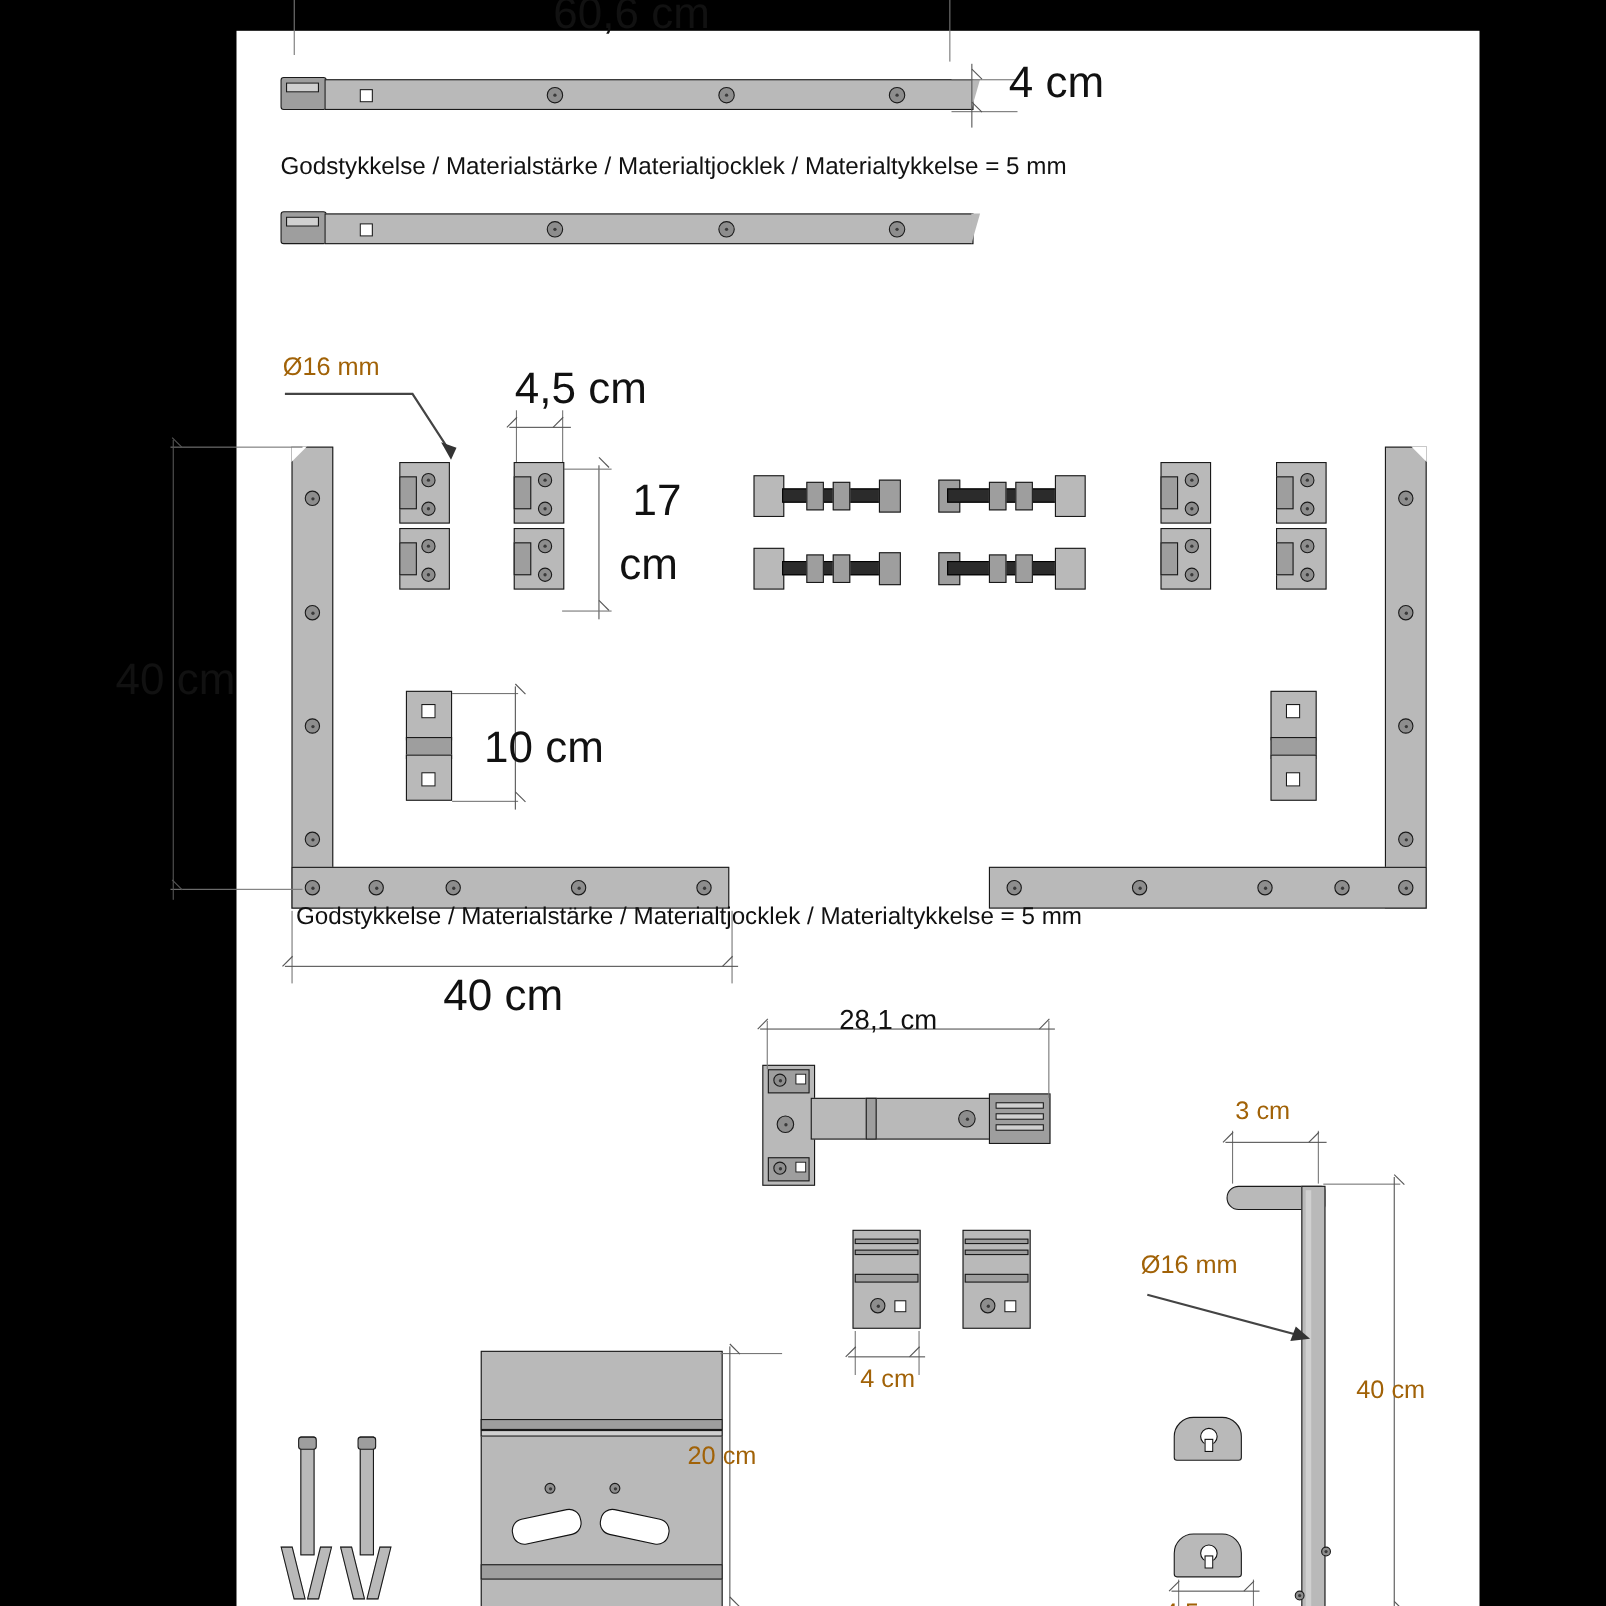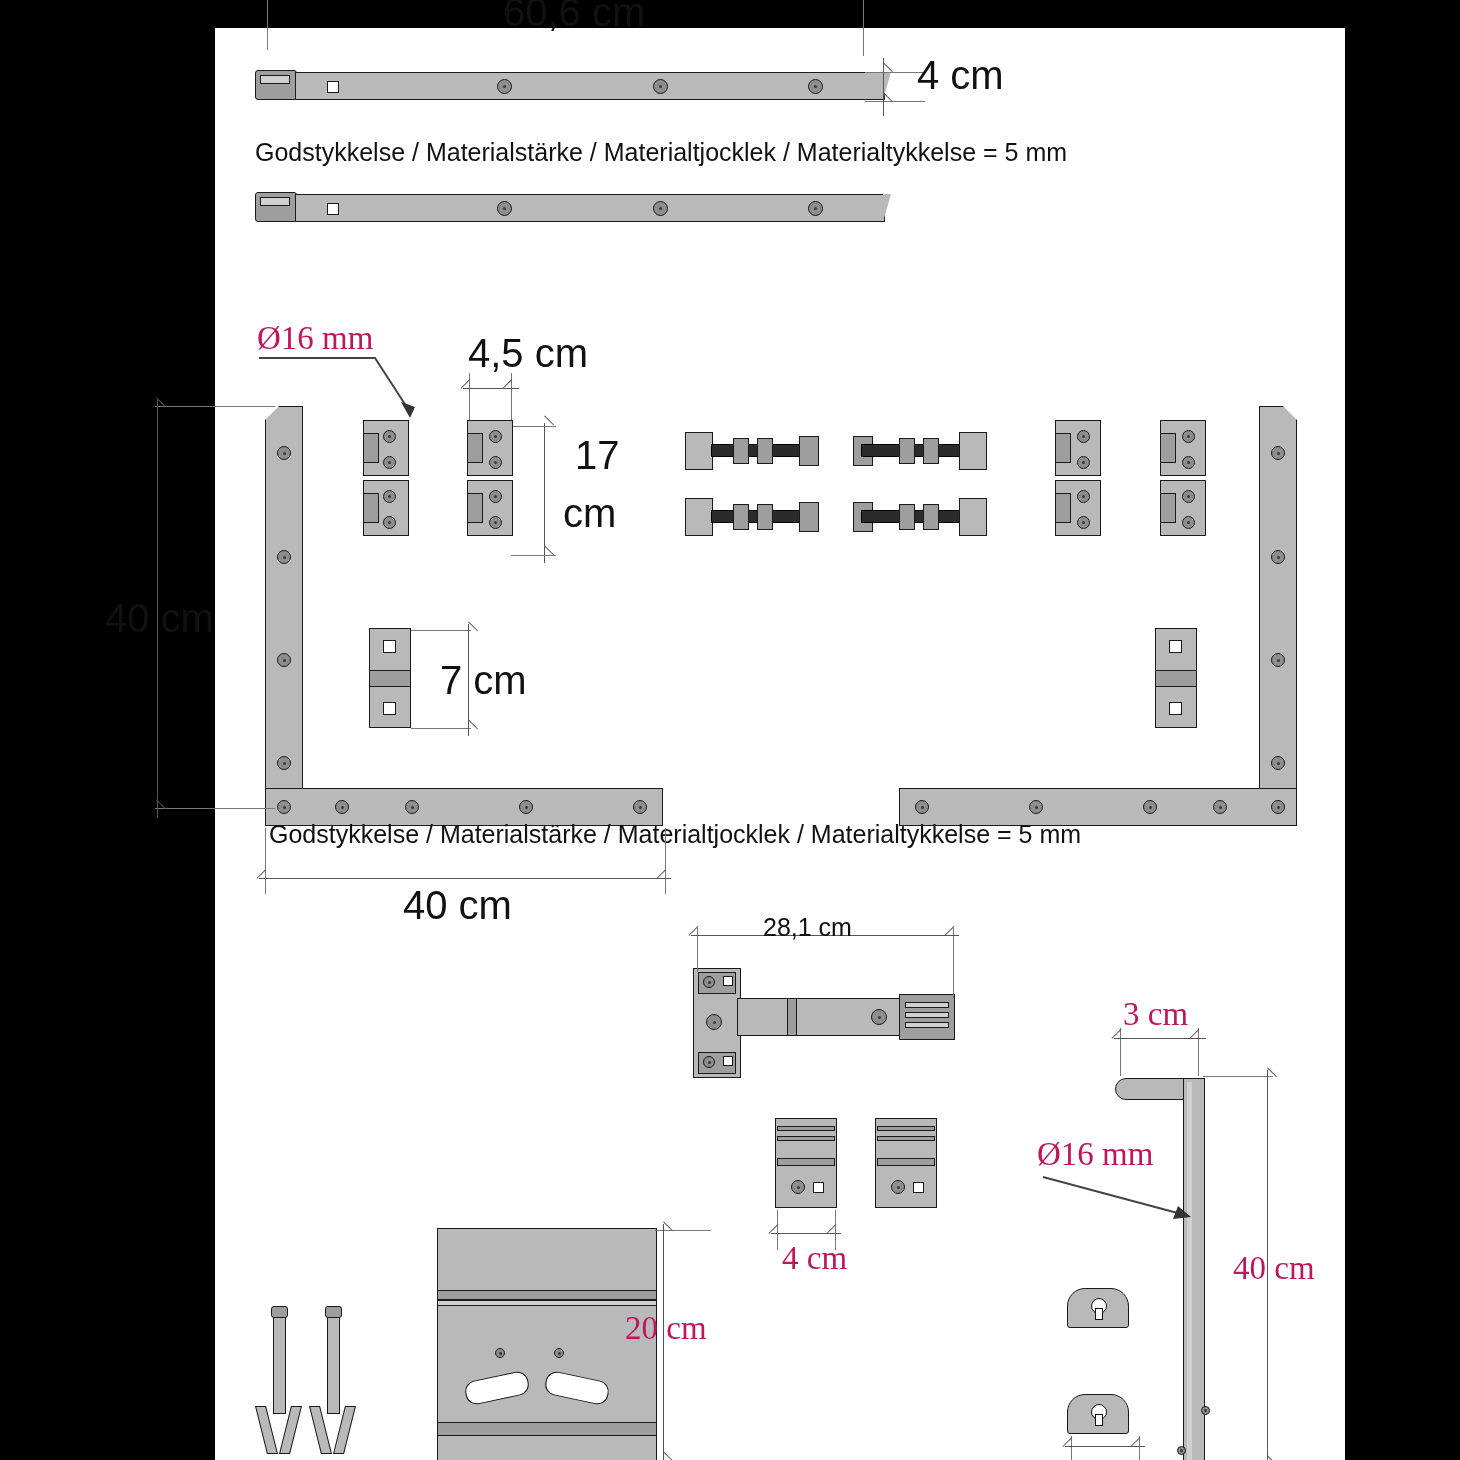--- a/index.html
+++ b/index.html
@@ -88,23 +88,23 @@
     border-top: 1.2px solid #777;
     height: 0;
   }
   .extv {
     border-left: 1.2px solid #777;
     width: 0;
   }
 
   
   .dim-lg { font-size: 40px; color: #111; white-space: nowrap; }
-  .dim-md { font-size: 33px; color: #be185d; white-space: nowrap; font-family: Liberation Serif, serif; }
+  .dim-md { font-size: 23px; color: #a16207; white-space: nowrap; }
   .dim-sm { font-size: 25px; color: #111; white-space: nowrap; }
-  .note   { font-size: 25px; color: #111; white-space: nowrap; }
+  .note   { font-size: 22px; color: #111; white-space: nowrap; }
 
   .leader { stroke: #444; stroke-width: 2; fill: none; }
   .leader-head { fill: #333; }
 </style>
 </head>
 <body>
 
 <div id="sheet">
 
   <div class="abs" style="left:40px; top:20px; width:620px; height:70px;">
@@ -291,21 +291,21 @@
     <div class="abs metal" style="left:0; top:58px; width:42px; height:42px;"></div>
     <div class="abs sq" style="left:14px; top:12px; width:13px; height:13px;"></div>
     <div class="abs sq" style="left:14px; top:74px; width:13px; height:13px;"></div>
   </div>
 
   <div class="abs ext" style="left:196px; top:602px; width:60px;"></div>
   <div class="abs ext" style="left:196px; top:700px; width:60px;"></div>
   <div class="abs dimline-v" style="left:253px; top:596px; height:112px;"></div>
   <div class="abs tickh" style="left:247px; top:596px;"></div>
   <div class="abs tickh" style="left:247px; top:694px;"></div>
-  <div class="abs dim-lg" style="left:225px; top:630px;">7 cm</div>
+  <div class="abs dim-lg" style="left:225px; top:630px;">10 cm</div>
 
   <div class="abs note" style="left:54px; top:792px;">Godstykkelse / Materialstärke / Materialtjocklek / Materialtykkelse = 5 mm</div>
 
   <div class="abs extv" style="left:50px; top:800px; height:66px;"></div>
   <div class="abs extv" style="left:450px; top:800px; height:66px;"></div>
   <div class="abs dimline-h" style="left:44px; top:850px; width:412px;"></div>
   <div class="abs tick" style="left:44px; top:844px;"></div>
   <div class="abs tick" style="left:444px; top:844px;"></div>
   <div class="abs dim-lg" style="left:188px; top:855px;">40 cm</div>
 

